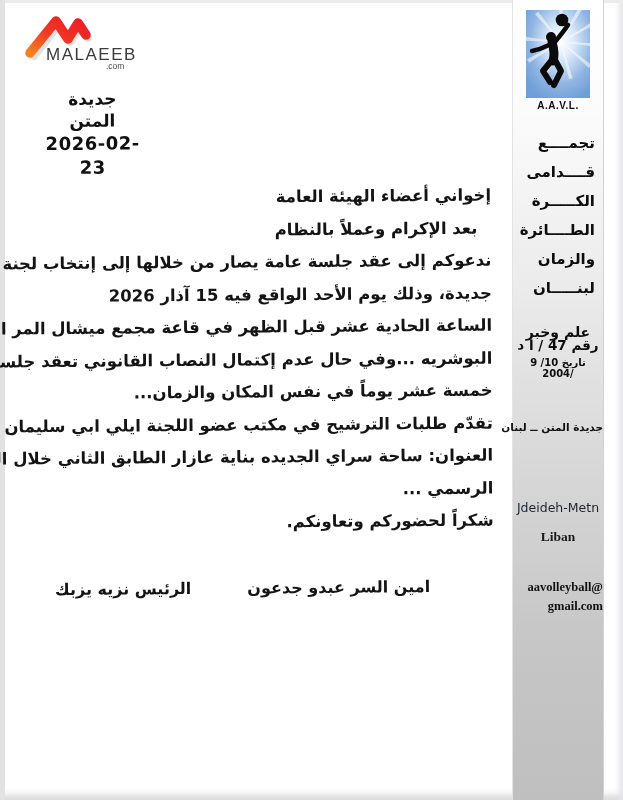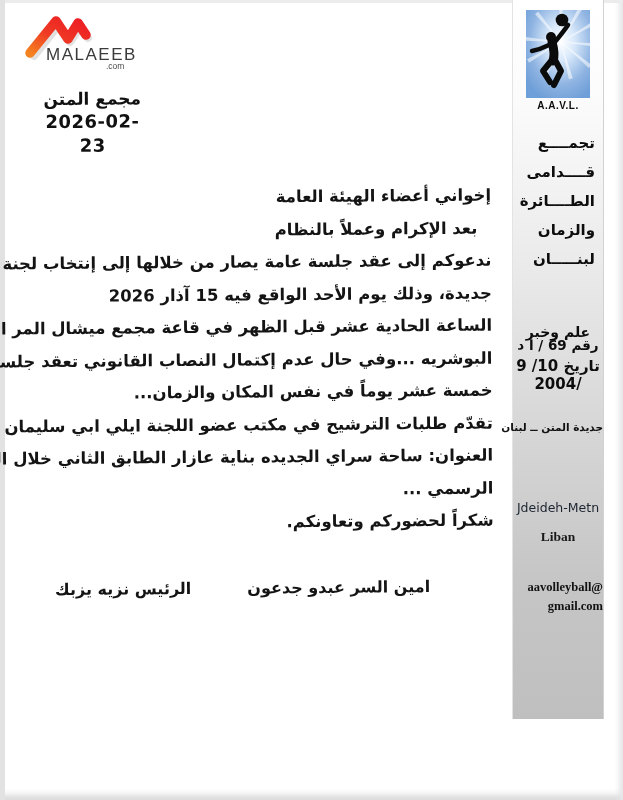--- a/index.html
+++ b/index.html
@@ -44,21 +44,21 @@
   .sigs{
     position:absolute;left:58px;top:578px;width:434px;
     direction:rtl;display:flex;gap:56px;
     padding-right:64px;box-sizing:border-box;
     font-weight:bold;color:#141414;font-size:16px;
   }
   .sigs div{white-space:nowrap;}
 
   
   .sidebar{
-    position:absolute;left:512px;top:0;width:92px;height:719px;
+    position:absolute;left:512px;top:0;width:92px;height:800px;
     background:linear-gradient(180deg,#ffffff 0%,#fbfbfb 14%,#ebebeb 36%,#d8d8d8 58%,#c6c6c6 80%,#bfbfbf 100%);
     border-left:1px solid #e3e3e3;
     border-right:1px solid #d2d2d2;
     box-sizing:border-box;
   }
   .vb-logo{position:absolute;left:13px;top:10px;width:64px;height:88px;}
   .vb-logo svg{width:100%;height:100%;display:block;}
   .vb-caption{
     position:absolute;left:0;top:100px;width:100%;
     text-align:center;font-weight:bold;font-size:10px;
@@ -70,21 +70,21 @@
     direction:rtl;text-align:right;box-sizing:border-box;
     padding:0 8px 0 6px;
     font-weight:bold;font-size:15px;line-height:29px;color:#0d0d0d;
     white-space:nowrap;overflow:hidden;
   }
   .lic-title{position:absolute;left:0;top:324px;width:100%;text-align:center;
     direction:rtl;font-weight:bold;font-size:14px;color:#0d0d0d;}
   .lic-num{position:absolute;left:0;top:337px;width:100%;text-align:center;
     direction:rtl;font-weight:bold;font-size:13.5px;color:#0d0d0d;}
   .lic-date{position:absolute;left:0;top:357px;width:100%;text-align:center;
-    direction:rtl;font-weight:bold;font-size:15px;color:#0d0d0d;}
+    direction:rtl;font-weight:bold;font-size:10px;color:#0d0d0d;}
   .addr-ar{position:absolute;left:0;top:421px;width:100%;text-align:right;
     direction:rtl;font-weight:bold;font-size:10.5px;color:#111;white-space:nowrap;}
   .addr-en1{position:absolute;left:0;top:500px;width:100%;text-align:center;
     font-size:12.5px;color:#1c2430;font-family:"DejaVu Sans",sans-serif;}
   .addr-en2{position:absolute;left:0;top:529px;width:100%;text-align:center;
     font-size:13.5px;color:#1a1a1a;font-family:"Liberation Serif",serif;font-weight:bold;}
   .email{
     position:absolute;left:6px;top:578px;width:84px;
     font-weight:bold;font-size:12.5px;line-height:19px;color:#111;
     font-family:"Liberation Serif",serif;text-align:right;
@@ -109,21 +109,21 @@
 
       <polyline points="14,47 40,15 52,33 62,17 70,29" fill="none" stroke="url(#mg)" stroke-width="9.5" stroke-linecap="round" stroke-linejoin="round"></polyline>
       <text x="30" y="54" font-family="Liberation Sans, sans-serif" font-size="17" letter-spacing="1.5" fill="#3b3b3b">MALAEEB</text>
       <text x="90" y="63" font-family="Liberation Sans, sans-serif" font-size="8.5" fill="#4a4a4a">.com</text>
     </svg>
   </div>
 
   <div class="tilt">
 
     <div class="head-date">
-      <div class="loc">مجمع المتن</div>
+      <div class="loc">جديدة المتن</div>
       <div class="date">2026-02-23</div>
     </div>
 
     <div class="letter">
       <div class="ln">إخواني أعضاء الهيئة العامة</div>
       <div class="ln indent">بعد الإكرام وعملاً بالنظام</div>
       <div class="ln">ندعوكم إلى عقد جلسة عامة يصار من خلالها إلى إنتخاب لجنة ادارية</div>
       <div class="ln">جديدة، وذلك يوم الأحد الواقع فيه 15 آذار 2026</div>
       <div class="ln">الساعة الحادية عشر قبل الظهر في قاعة مجمع ميشال المر الرياضي في</div>
       <div class="ln">البوشريه ...وفي حال عدم إكتمال النصاب القانوني تعقد جلسة ثانية بعد</div>
@@ -177,27 +177,28 @@
           <path d="M26,50 L17,61 L24,72" stroke-width="6"></path>
           <path d="M29,50 L35,61 L28,75" stroke-width="6"></path>
         </g>
       </svg>
     </div>
     <div class="vb-caption">A.A.V.L.</div>
 
     <div class="org-lines">
       <div>تجمــــع</div>
       <div>قــــدامى</div>
+      <div>الكـــــرة</div>
       <div>الطــــائرة</div>
       <div>والزمان</div>
       <div>لبنـــــان</div>
     </div>
 
     <div class="lic-title">علم وخبر</div>
-    <div class="lic-num">رقم 69 / أ د</div>
+    <div class="lic-num">رقم 47 / أ د</div>
     <div class="lic-date">تاريخ 10/ 9 /2004</div>
 
     <div class="addr-ar">جديدة المتن ــ لبنان</div>
     <div class="addr-en1">Jdeideh-Metn</div>
     <div class="addr-en2">Liban</div>
 
     <div class="email">
       <div>aavolleyball@</div>
       <div>gmail.com</div>
     </div>

